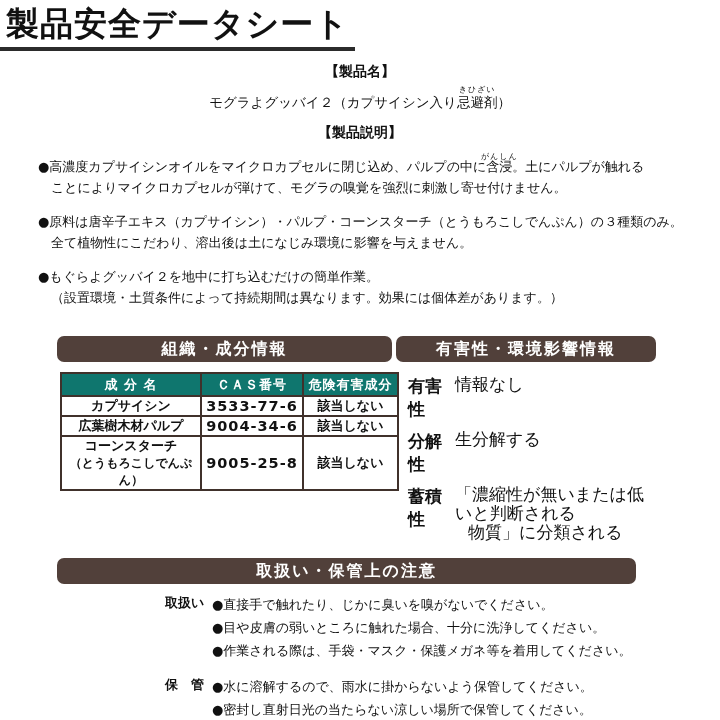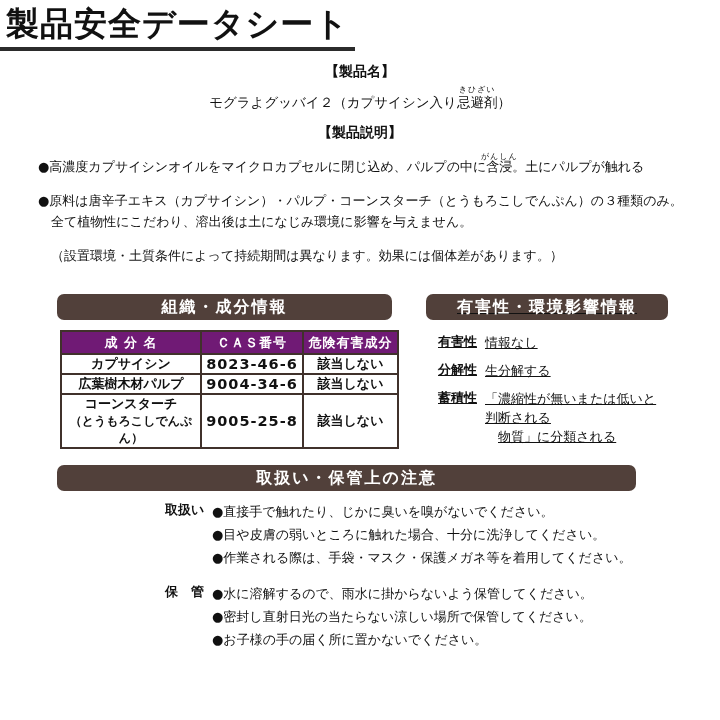--- a/index.html
+++ b/index.html
@@ -72,56 +72,56 @@
     text-align: center;
     border-radius: 7px;
     height: 26px;
     line-height: 26px;
   }
 
   
   .two-col {
     display: flex;
     margin: 28px 52px 0 57px;
-    gap: 34px;
+    gap: 4px;
   }
   .col-left { width: 335px; }
-  .col-right { width: 260px; text-decoration: underline; }
+  .col-right { width: 260px; }
 
   
   table.comp {
     width: 330px;
     margin: 10px 0 0 3px;
     border-collapse: collapse;
     table-layout: fixed;
   }
   table.comp th, table.comp td {
     border: 2px solid #40312b;
     text-align: center;
     vertical-align: middle;
   }
   table.comp th {
-    background: #701a75;
+    background: #0f766e;
     color: #ffffff;
     font-size: 13px;
     font-weight: bold;
     height: 23px;
     letter-spacing: 1px;
   }
   table.comp td { background: #ffffff; font-weight: bold; }
   td.cell-name { font-size: 13px; }
   td.cell-name .sub { font-size: 12px; font-weight: bold; }
   td.cell-cas { font-size: 14.5px; letter-spacing: 1px; }
   td.cell-hazard { font-size: 13px; }
   tr.r1 td, tr.r2 td { height: 15px; }
   tr.r3 td { height: 33px; }
 
   
   .hz-list { margin: 13px 0 0 12px; }
-  .hz-row { display: flex; margin-top: 9px; font-size: 13px; }
+  .hz-row { display: flex; margin-top: 9px; font-size: 17px; }
   .hz-row:first-child { margin-top: 0; }
   .hz-label { font-weight: bold; width: 47px; flex: 0 0 47px; }
   .hz-value { line-height: 19px; }
   .hz-value .second { padding-left: 13px; }
 
   
   .wide-bar-wrap { margin: 16px 84px 0 57px; }
   .hb-group { display: flex; margin: 9px 0 0 165px; font-size: 13px; }
   .hb-group.second { margin-top: 13px; }
   .hb-label { font-weight: bold; width: 47px; flex: 0 0 47px; padding-top: 1px; }
@@ -141,44 +141,46 @@
     <span>モグラよグッバイ２（カプサイシン入り</span><span class="fr"><span>忌避剤</span><span class="rt">きひざい</span></span><span>）</span>
   </div>
 
   <div class="center-heading">【製品説明】</div>
 
   <div class="desc">
     <div class="bullet">
       <div class="line">
         <span>●高濃度カプサイシンオイルをマイクロカプセルに閉じ込め、パルプの中に</span><span class="fr"><span>含浸</span><span class="rt">がんしん</span></span><span>。土にパルプが触れる</span>
       </div>
+      <div class="line indent">ことによりマイクロカプセルが弾けて、モグラの嗅覚を強烈に刺激し寄せ付けません。</div>
     </div>
     <div class="bullet">
       <div class="line">●原料は唐辛子エキス（カプサイシン）・パルプ・コーンスターチ（とうもろこしでんぷん）の３種類のみ。</div>
       <div class="line indent">全て植物性にこだわり、溶出後は土になじみ環境に影響を与えません。</div>
     </div>
     <div class="bullet">
+      <div class="line">●もぐらよグッバイ２を地中に打ち込むだけの簡単作業。</div>
       <div class="line indent">（設置環境・土質条件によって持続期間は異なります。効果には個体差があります。）</div>
     </div>
   </div>
 
   <div class="two-col">
 
     <div class="col-left">
       <div class="bar">組織・成分情報</div>
       <table class="comp">
         <tbody>
             <tr>
           <th style="width:140px;">成 分 名</th>
           <th style="width:102px;">ＣＡＳ番号</th>
           <th style="width:95px;margin-left:15px;">危険有害成分</th>
         </tr>
         <tr class="r1">
           <td class="cell-name">カプサイシン</td>
-          <td class="cell-cas">8023-46-6</td>
+          <td class="cell-cas">3533-77-6</td>
           <td class="cell-hazard">該当しない</td>
         </tr>
         <tr class="r2">
           <td class="cell-name">広葉樹木材パルプ</td>
           <td class="cell-cas">9004-34-6</td>
           <td class="cell-hazard">該当しない</td>
         </tr>
         <tr class="r3">
           <td class="cell-name">
             <div>コーンスターチ</div>

